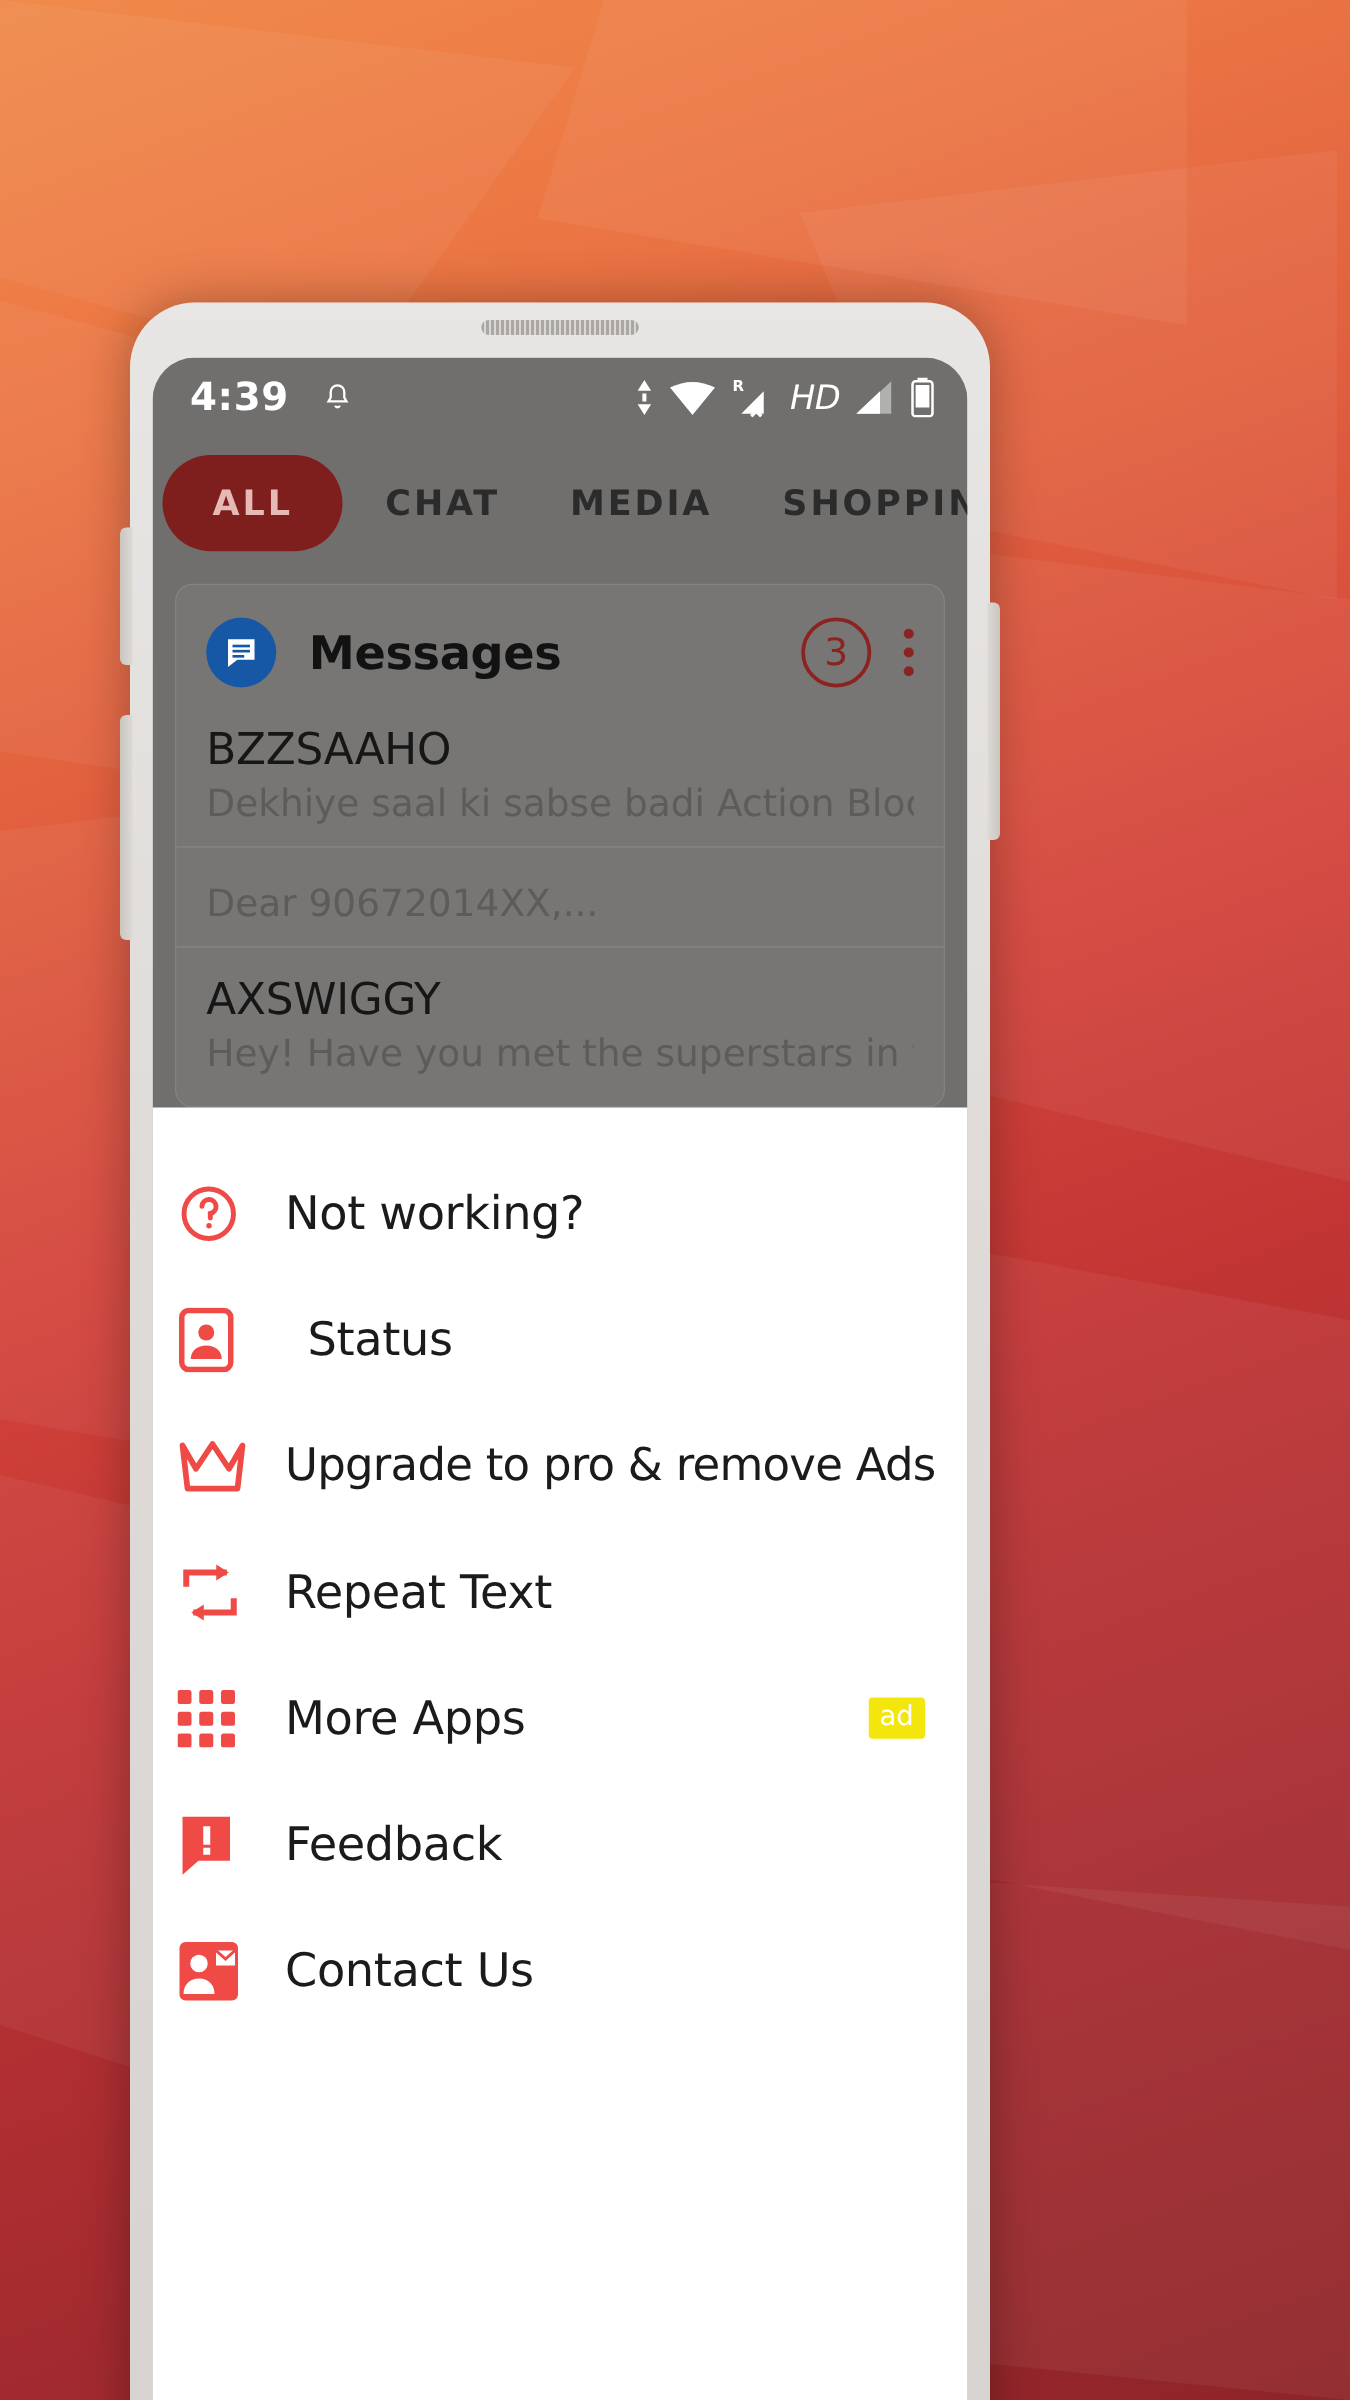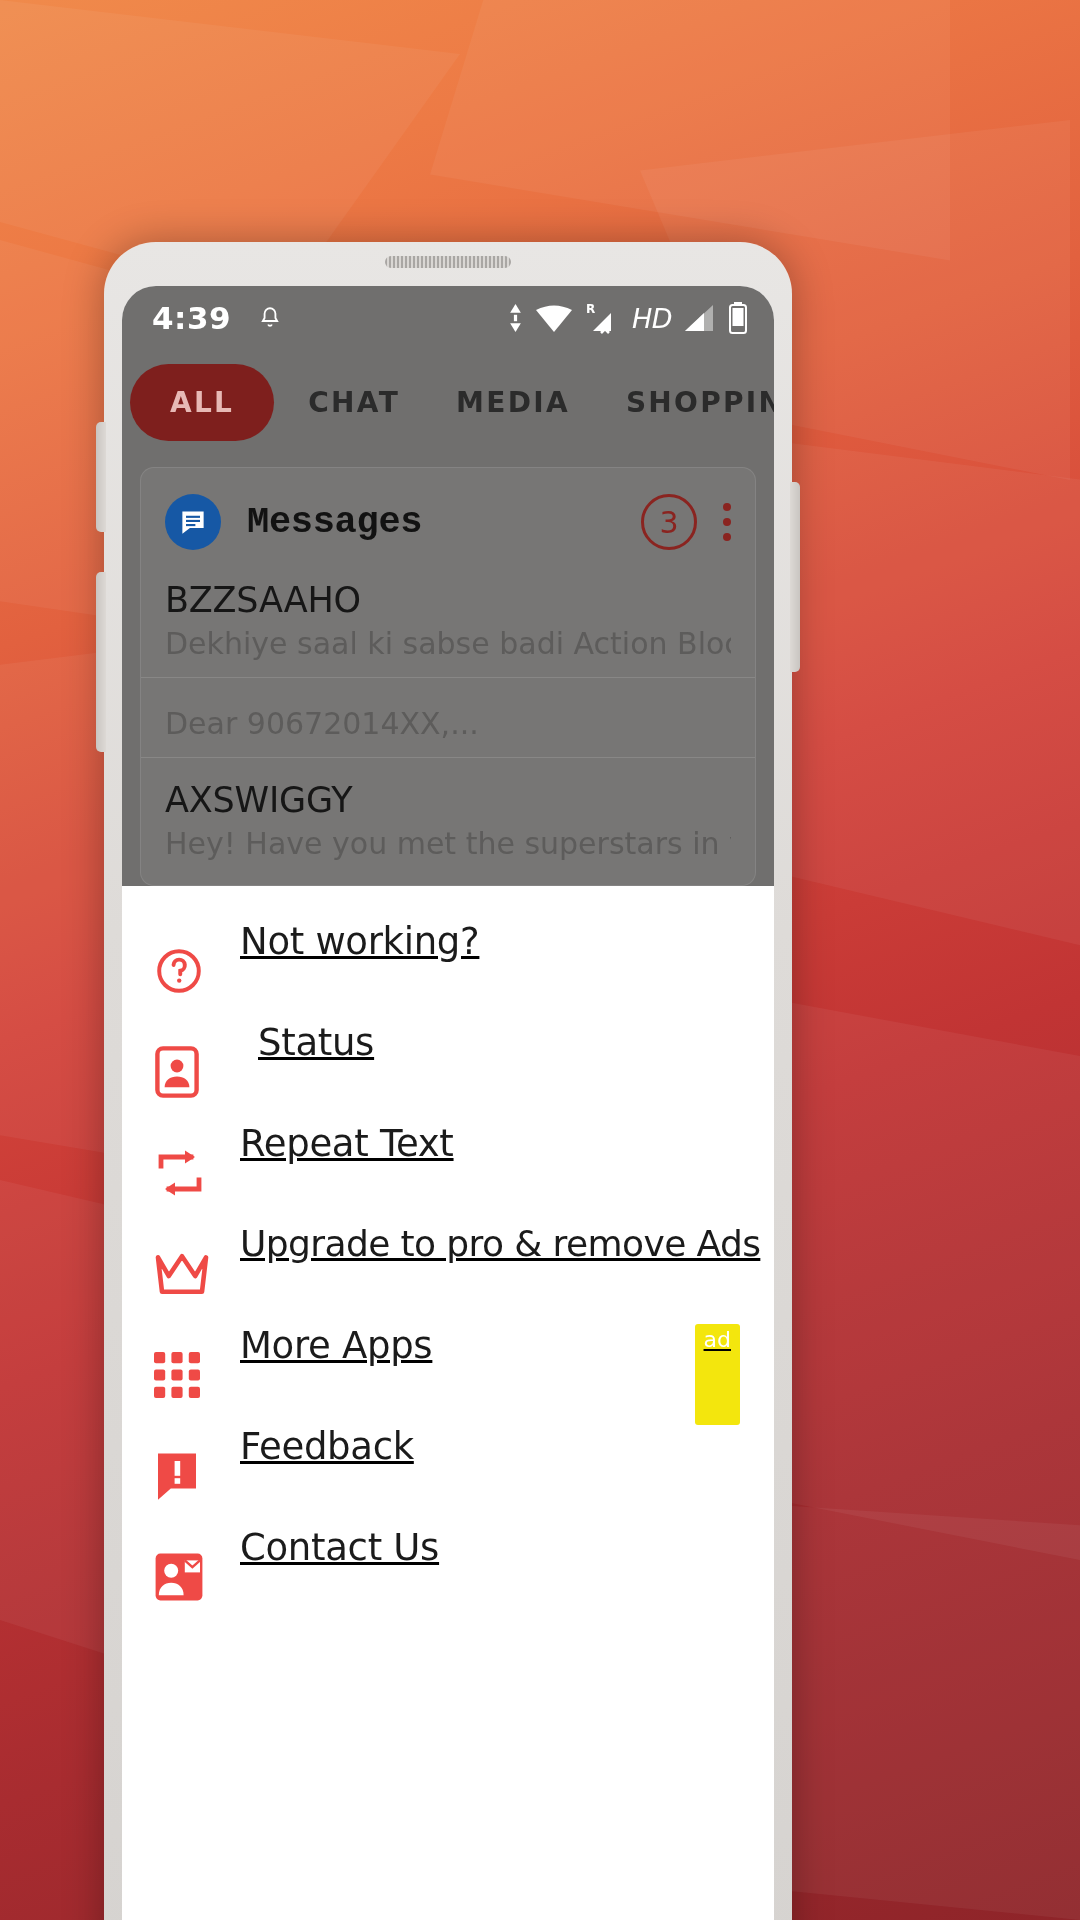--- a/index.html
+++ b/index.html
@@ -95,21 +95,21 @@
     margin:8px 18px 0 18px; background:rgba(255,255,255,.05);
     border:1px solid rgba(255,255,255,.10); border-radius:14px;
     padding:0 0 8px 0;
   }
   #card-head { display:flex; align-items:center; padding:26px 24px 20px 24px; }
   #msg-app-icon {
     width:56px; height:56px; border-radius:50%; background:#1658a5;
     display:flex; align-items:center; justify-content:center; flex:0 0 auto;
   }
   #card-title {
-    margin-left:26px; font-size:37px; font-weight:700; color:#121212; letter-spacing:-.3px;font-family:Liberation Mono, monospace;
+    margin-left:26px; font-size:37px; font-weight:700; color:#121212; letter-spacing:-.3px;
   }
   #badge {
     margin-left:auto; width:56px; height:56px; border-radius:50%;
     border:3px solid #8a2420; color:#8a2420; font-size:30px;
     display:flex; align-items:center; justify-content:center;
   }
   #kebab { margin-left:26px; display:flex; flex-direction:column; gap:7px; }
   #kebab i { width:8px; height:8px; border-radius:50%; background:#8a2420; display:block; }
 
   .msg-row { padding:10px 24px 16px 24px; }
@@ -119,21 +119,21 @@
     font-size:30px; color:#5d5c5b; margin-top:6px;
     white-space:nowrap; overflow:hidden;
   }
 
   
   #sheet {
     position:absolute; left:0; right:0; bottom:0; top:600px;
     background:#fff; padding:34px 0 0 0;
   }
   .sheet-item {
-    display:flex; height:101px; padding:0 34px 0 32px;text-decoration:underline;
+    display:flex; align-items:center; height:101px; padding:0 34px 0 20px;
   }
   .si-icon { width:62px; flex:0 0 auto; display:flex; align-items:center; justify-content:flex-start; }
   .si-label {
     font-size:37px; color:#1b1b1b; letter-spacing:-.3px; margin-left:24px;
     font-family:"DejaVu Sans", sans-serif; white-space:nowrap;
   }
   .si-label.tight { letter-spacing:-.6px; font-size:36px; }
   .ad-badge {
     margin-left:auto; background:#f3e60d; color:#fff; font-size:22px;
     padding:5px 9px 6px 9px; border-radius:3px; line-height:1;
@@ -270,37 +270,37 @@
             <rect x="1.2" y="1.2" width="19.6" height="23.6" rx="2.8" fill="none" stroke="#ef4a46" stroke-width="2.2"></rect>
             <circle cx="11" cy="10" r="3.2" fill="#ef4a46"></circle>
             <path d="M4.8 20.6c0-3.5 2.8-5.4 6.2-5.4s6.2 1.9 6.2 5.4z" fill="#ef4a46"></path>
           </svg>
         </span>
         <span class="si-label" style="margin-left:42px;">Status</span>
       </div>
 
       <div class="sheet-item">
         <span class="si-icon">
+          <svg width="56" height="46" viewBox="0 0 28 23" fill="none" stroke="#ef4a46" stroke-width="2.3" stroke-linejoin="round">
+            <path d="M2 3.2 L7.4 12.5 L14 2.6 L20.6 12.5 L26 3.2 L24 20.4 H4 Z"></path>
+          </svg>
+        </span>
+        <span class="si-label tight">Upgrade to pro &amp; remove Ads</span>
+      </div>
+
+      <div class="sheet-item">
+        <span class="si-icon">
           <svg width="52" height="48" viewBox="0 0 26 24" fill="none" stroke="#ef4a46" stroke-width="2.4" stroke-linecap="square">
             <path d="M3.5 8.5V4h15"></path>
             <path d="M15.5 0.8 L20.5 4 L15.5 7.2" fill="#ef4a46" stroke="none"></path>
             <path d="M22.5 15.5V20h-15"></path>
             <path d="M10.5 16.8 L5.5 20 L10.5 23.2" fill="#ef4a46" stroke="none"></path>
           </svg>
         </span>
         <span class="si-label">Repeat Text</span>
-      </div>
-
-      <div class="sheet-item">
-        <span class="si-icon">
-          <svg width="56" height="46" viewBox="0 0 28 23" fill="none" stroke="#ef4a46" stroke-width="2.3" stroke-linejoin="round">
-            <path d="M2 3.2 L7.4 12.5 L14 2.6 L20.6 12.5 L26 3.2 L24 20.4 H4 Z"></path>
-          </svg>
-        </span>
-        <span class="si-label tight">Upgrade to pro &amp; remove Ads</span>
       </div>
 
       <div class="sheet-item">
         <span class="si-icon">
           <svg width="46" height="46" viewBox="0 0 23 23">
             <g fill="#ef4a46">
               <rect x="0" y="0" width="5.6" height="5.6" rx="1"></rect>
                 <rect x="8.7" y="0" width="5.6" height="5.6" rx="1"></rect>
                 <rect x="17.4" y="0" width="5.6" height="5.6" rx="1"></rect>
               <rect x="0" y="8.7" width="5.6" height="5.6" rx="1"></rect>

